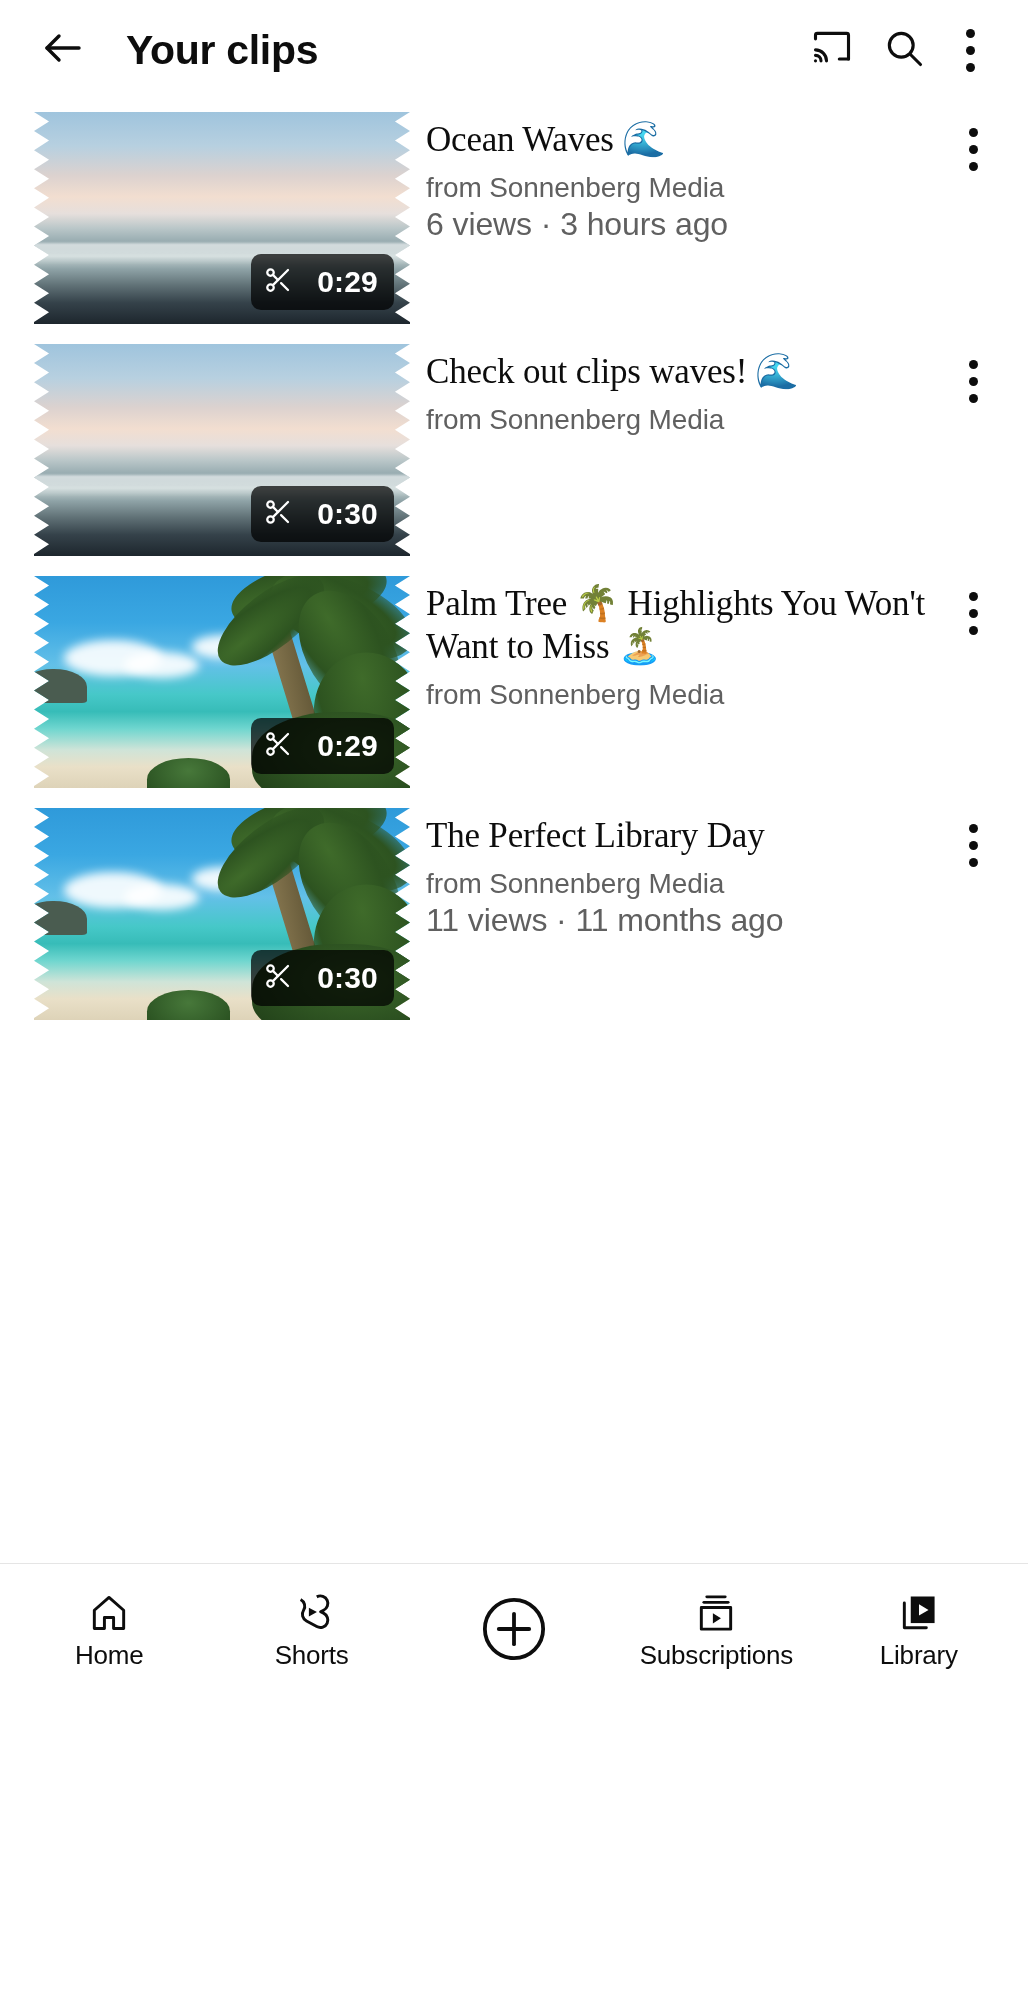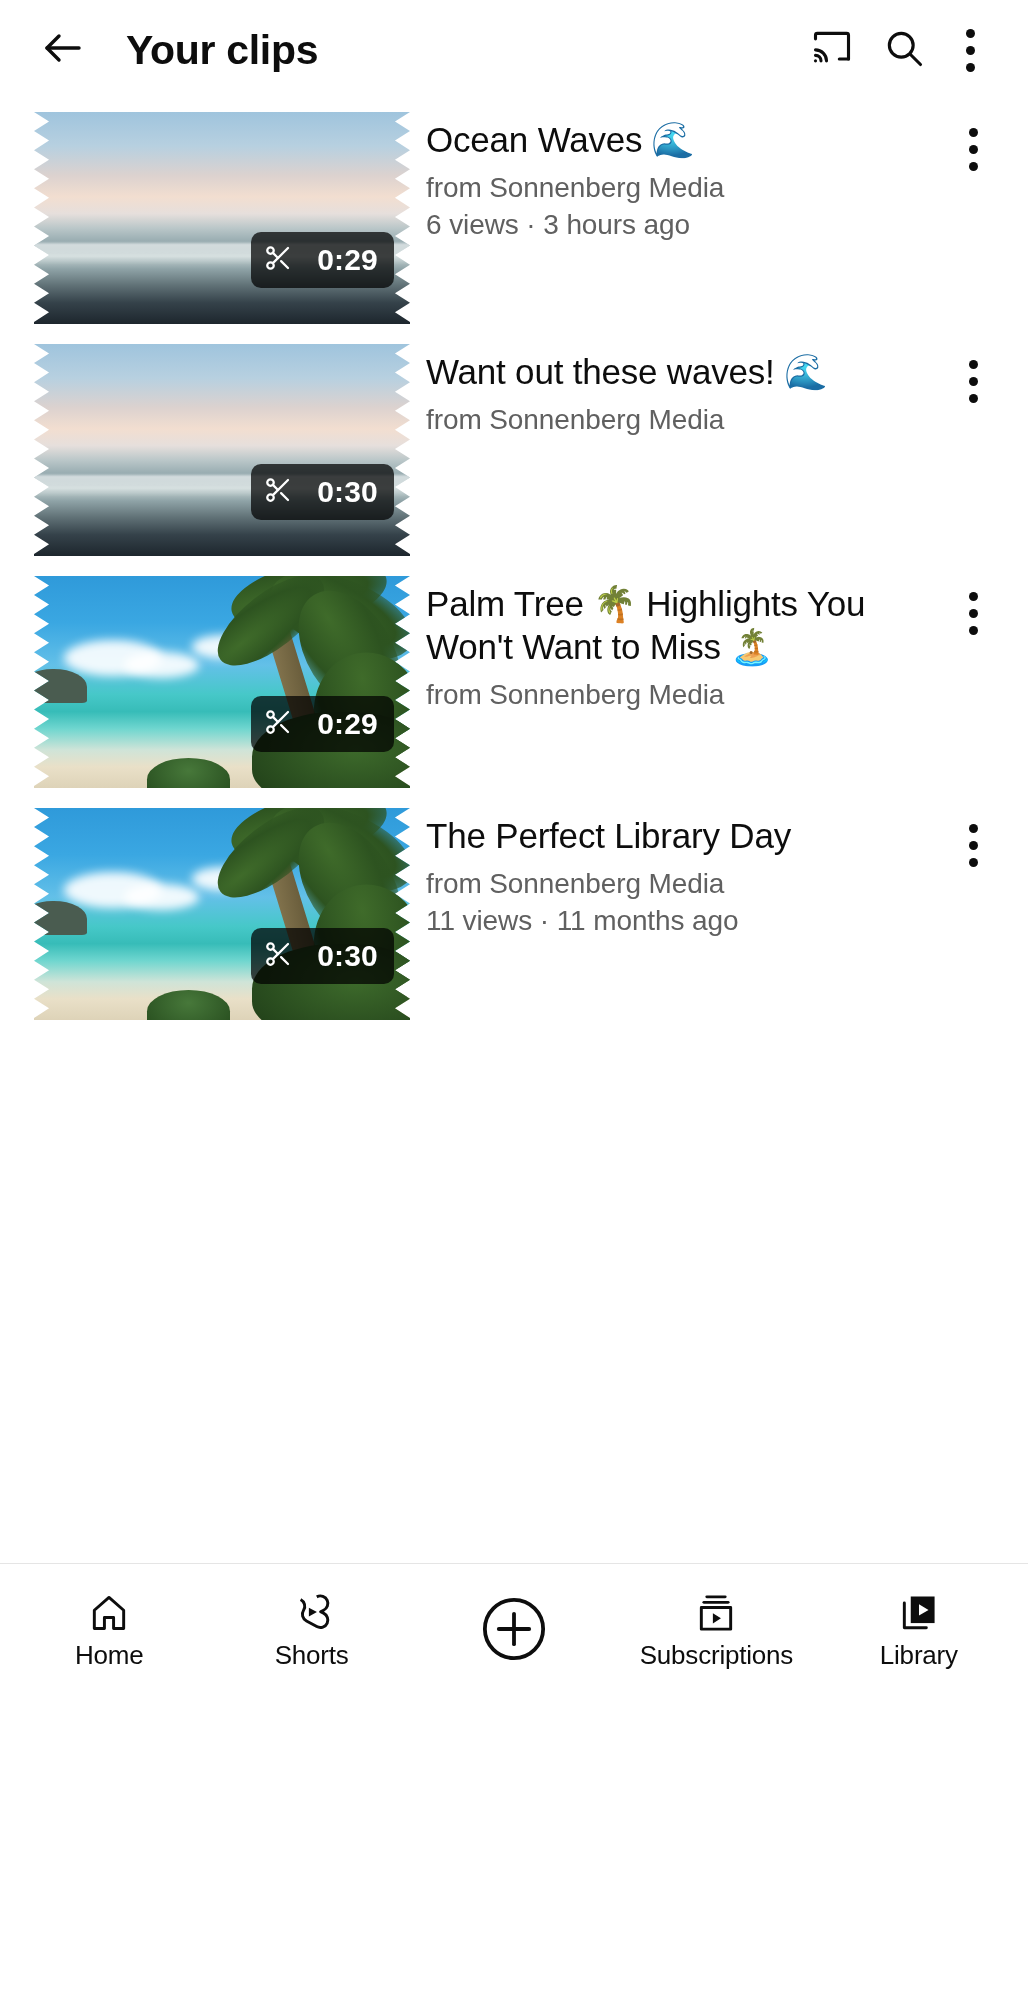--- a/index.html
+++ b/index.html
@@ -224,21 +224,21 @@
     left: 30%; bottom: -6%;
     width: 22%; height: 20%;
     background: radial-gradient(ellipse at 50% 30%, #47783a 0%, #2b5322 80%);
     border-radius: 50% 50% 20% 20%;
   }
 
   
   .clip-badge {
     position: absolute;
     right: 16px;
-    bottom: 36px;
+    bottom: 14px;
     height: 56px;
     display: flex;
     align-items: center;
     gap: 24px;
     padding: 0 16px 0 12px;
     background: rgba(0, 0, 0, 0.72);
     border-radius: 10px;
     z-index: 3;
   }
   .clip-badge .dur {
@@ -254,30 +254,31 @@
     padding-top: 6px;
     min-width: 0;
   }
   .clip-title {
     font-size: 35px;
     line-height: 43px;
     color: #0d0d0d;
     font-weight: normal;
     letter-spacing: -0.2px;
     word-wrap: break-word;
+    font-family: Liberation Serif, serif;
   }
   .clip-sub {
     font-size: 28px;
     line-height: 37px;
     color: #606060;
     margin-top: 8px;
     letter-spacing: -0.1px;
   }
   .clip-stats {
-    font-size: 28px;
+    font-size: 32px;
     line-height: 37px;
     color: #606060;
     letter-spacing: -0.1px;
   }
 
   .clip-overflow {
     flex: 0 0 auto;
     width: 62px;
     height: 70px;
     display: flex;
@@ -412,21 +413,21 @@
               <circle cx="6" cy="18" r="2.6"></circle>
               <path d="M20 4L8.12 15.88"></path>
               <path d="M14.47 14.48L20 20"></path>
               <path d="M8.12 8.12L12 12"></path>
             </svg>
           </span>
           <span class="dur">0:30</span>
         </div>
       </div>
       <div class="clip-meta">
-        <div class="clip-title">Want out these waves! 🌊</div>
+        <div class="clip-title">Check out clips waves! 🌊</div>
         <div class="clip-sub">from Sonnenberg Media</div>
       </div>
       <div class="clip-overflow">
         <span class="dots-v">
           <i></i>
             <i></i>
             <i></i>
         </span>
       </div>
     </div>

